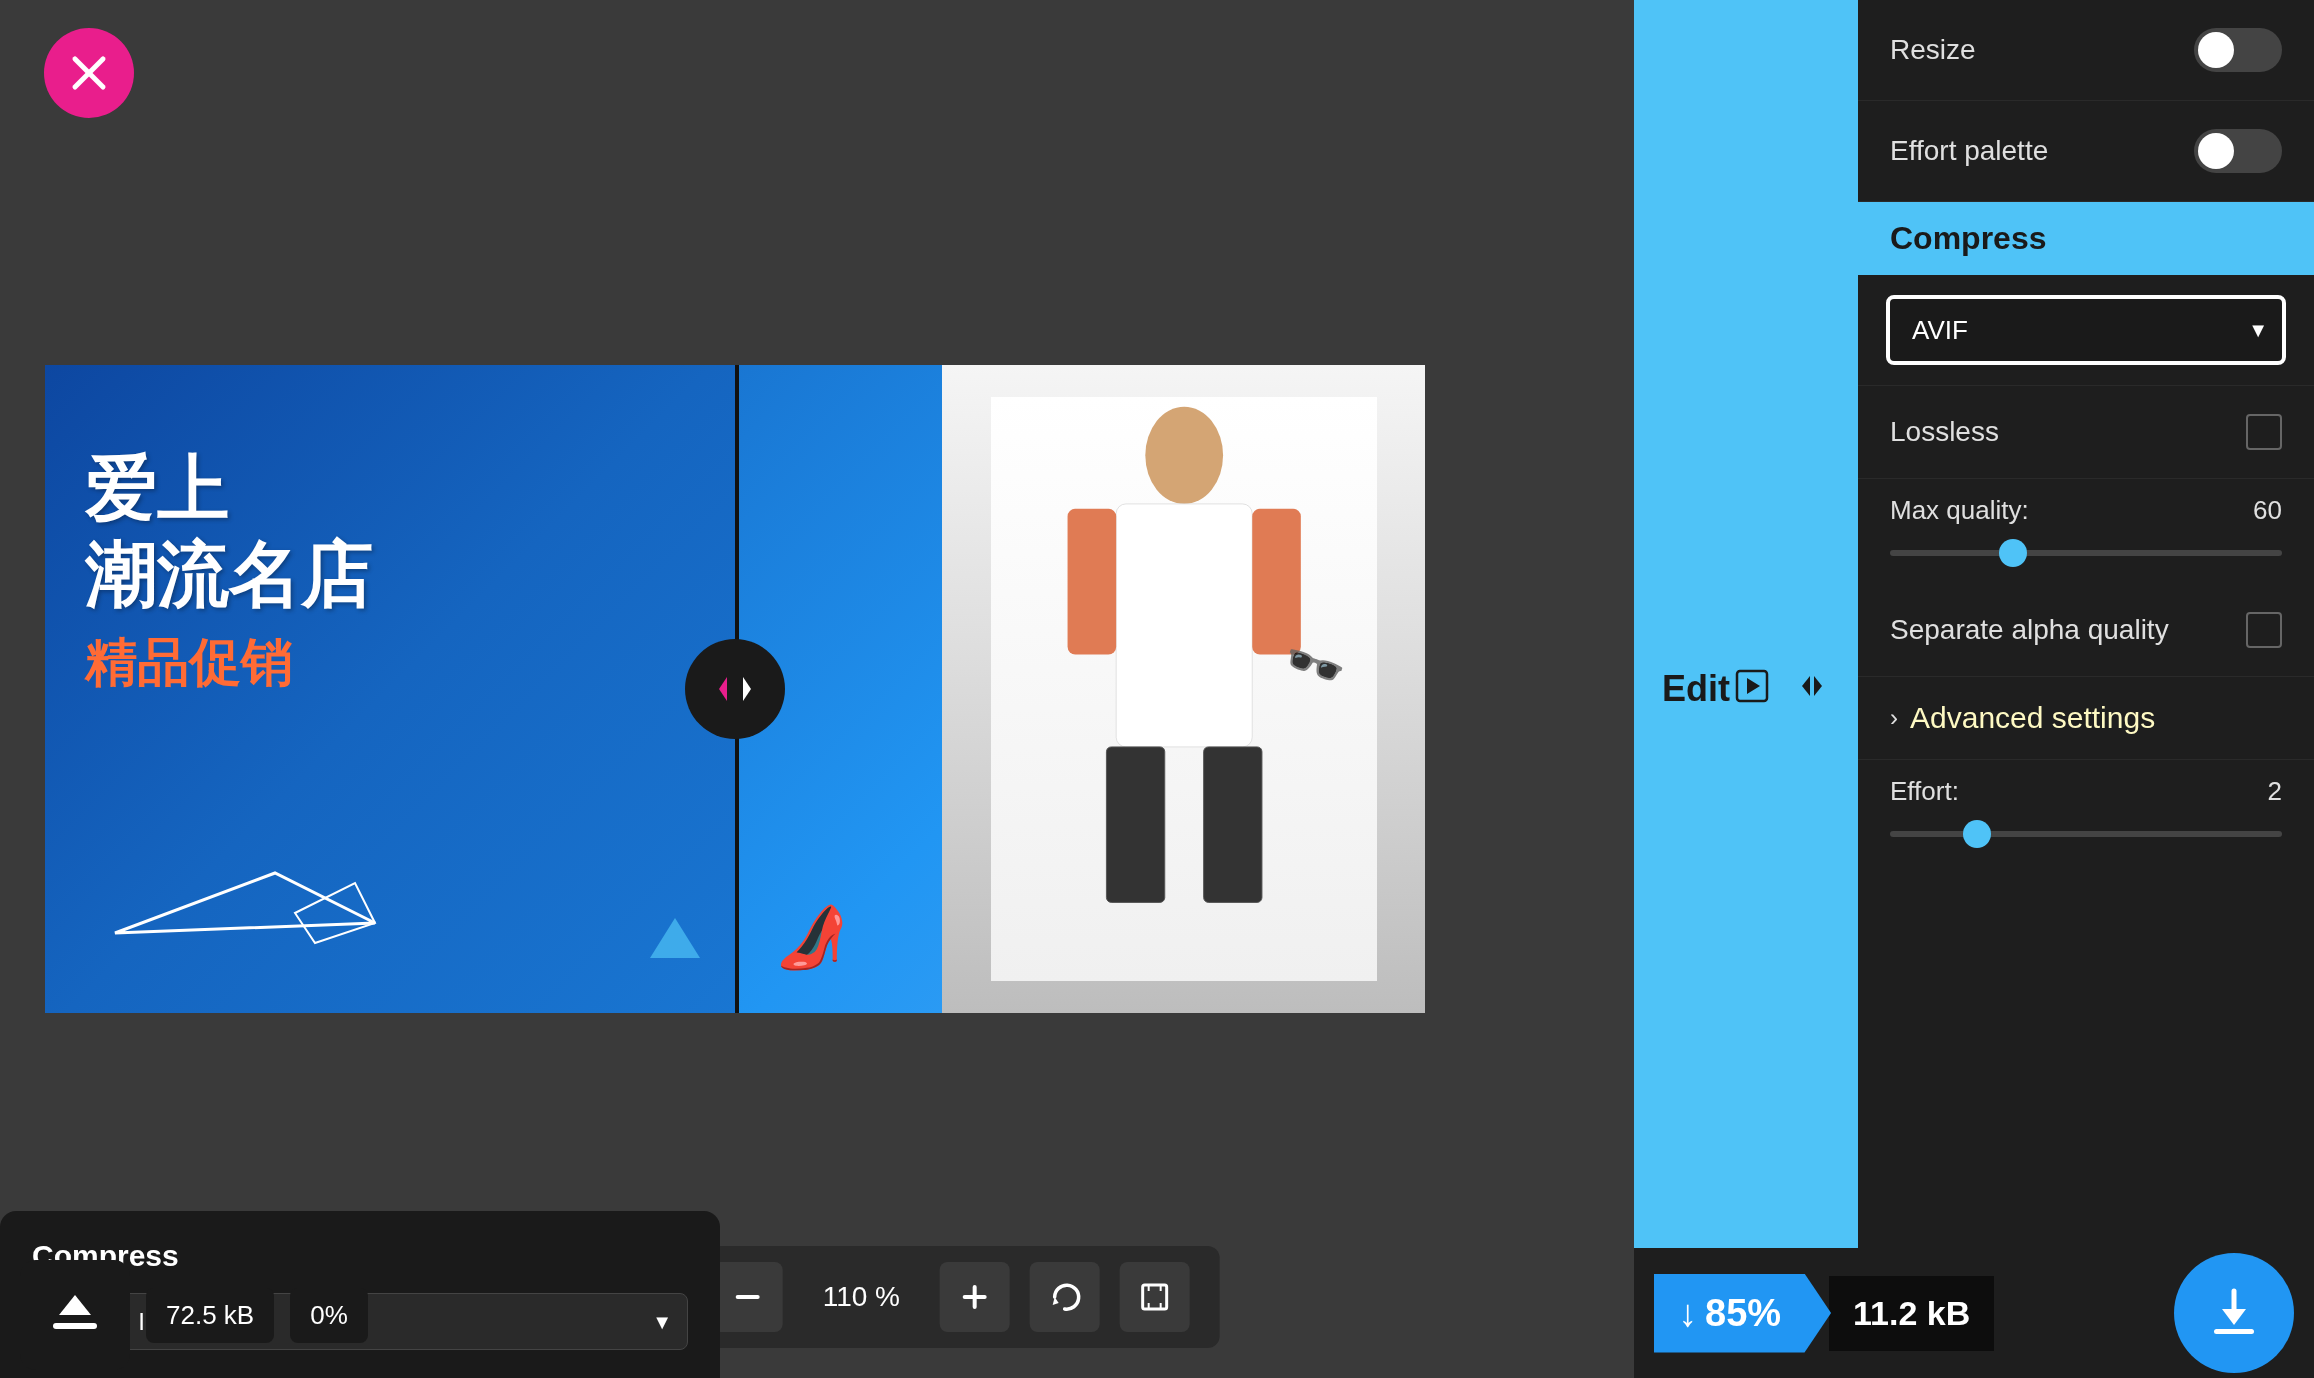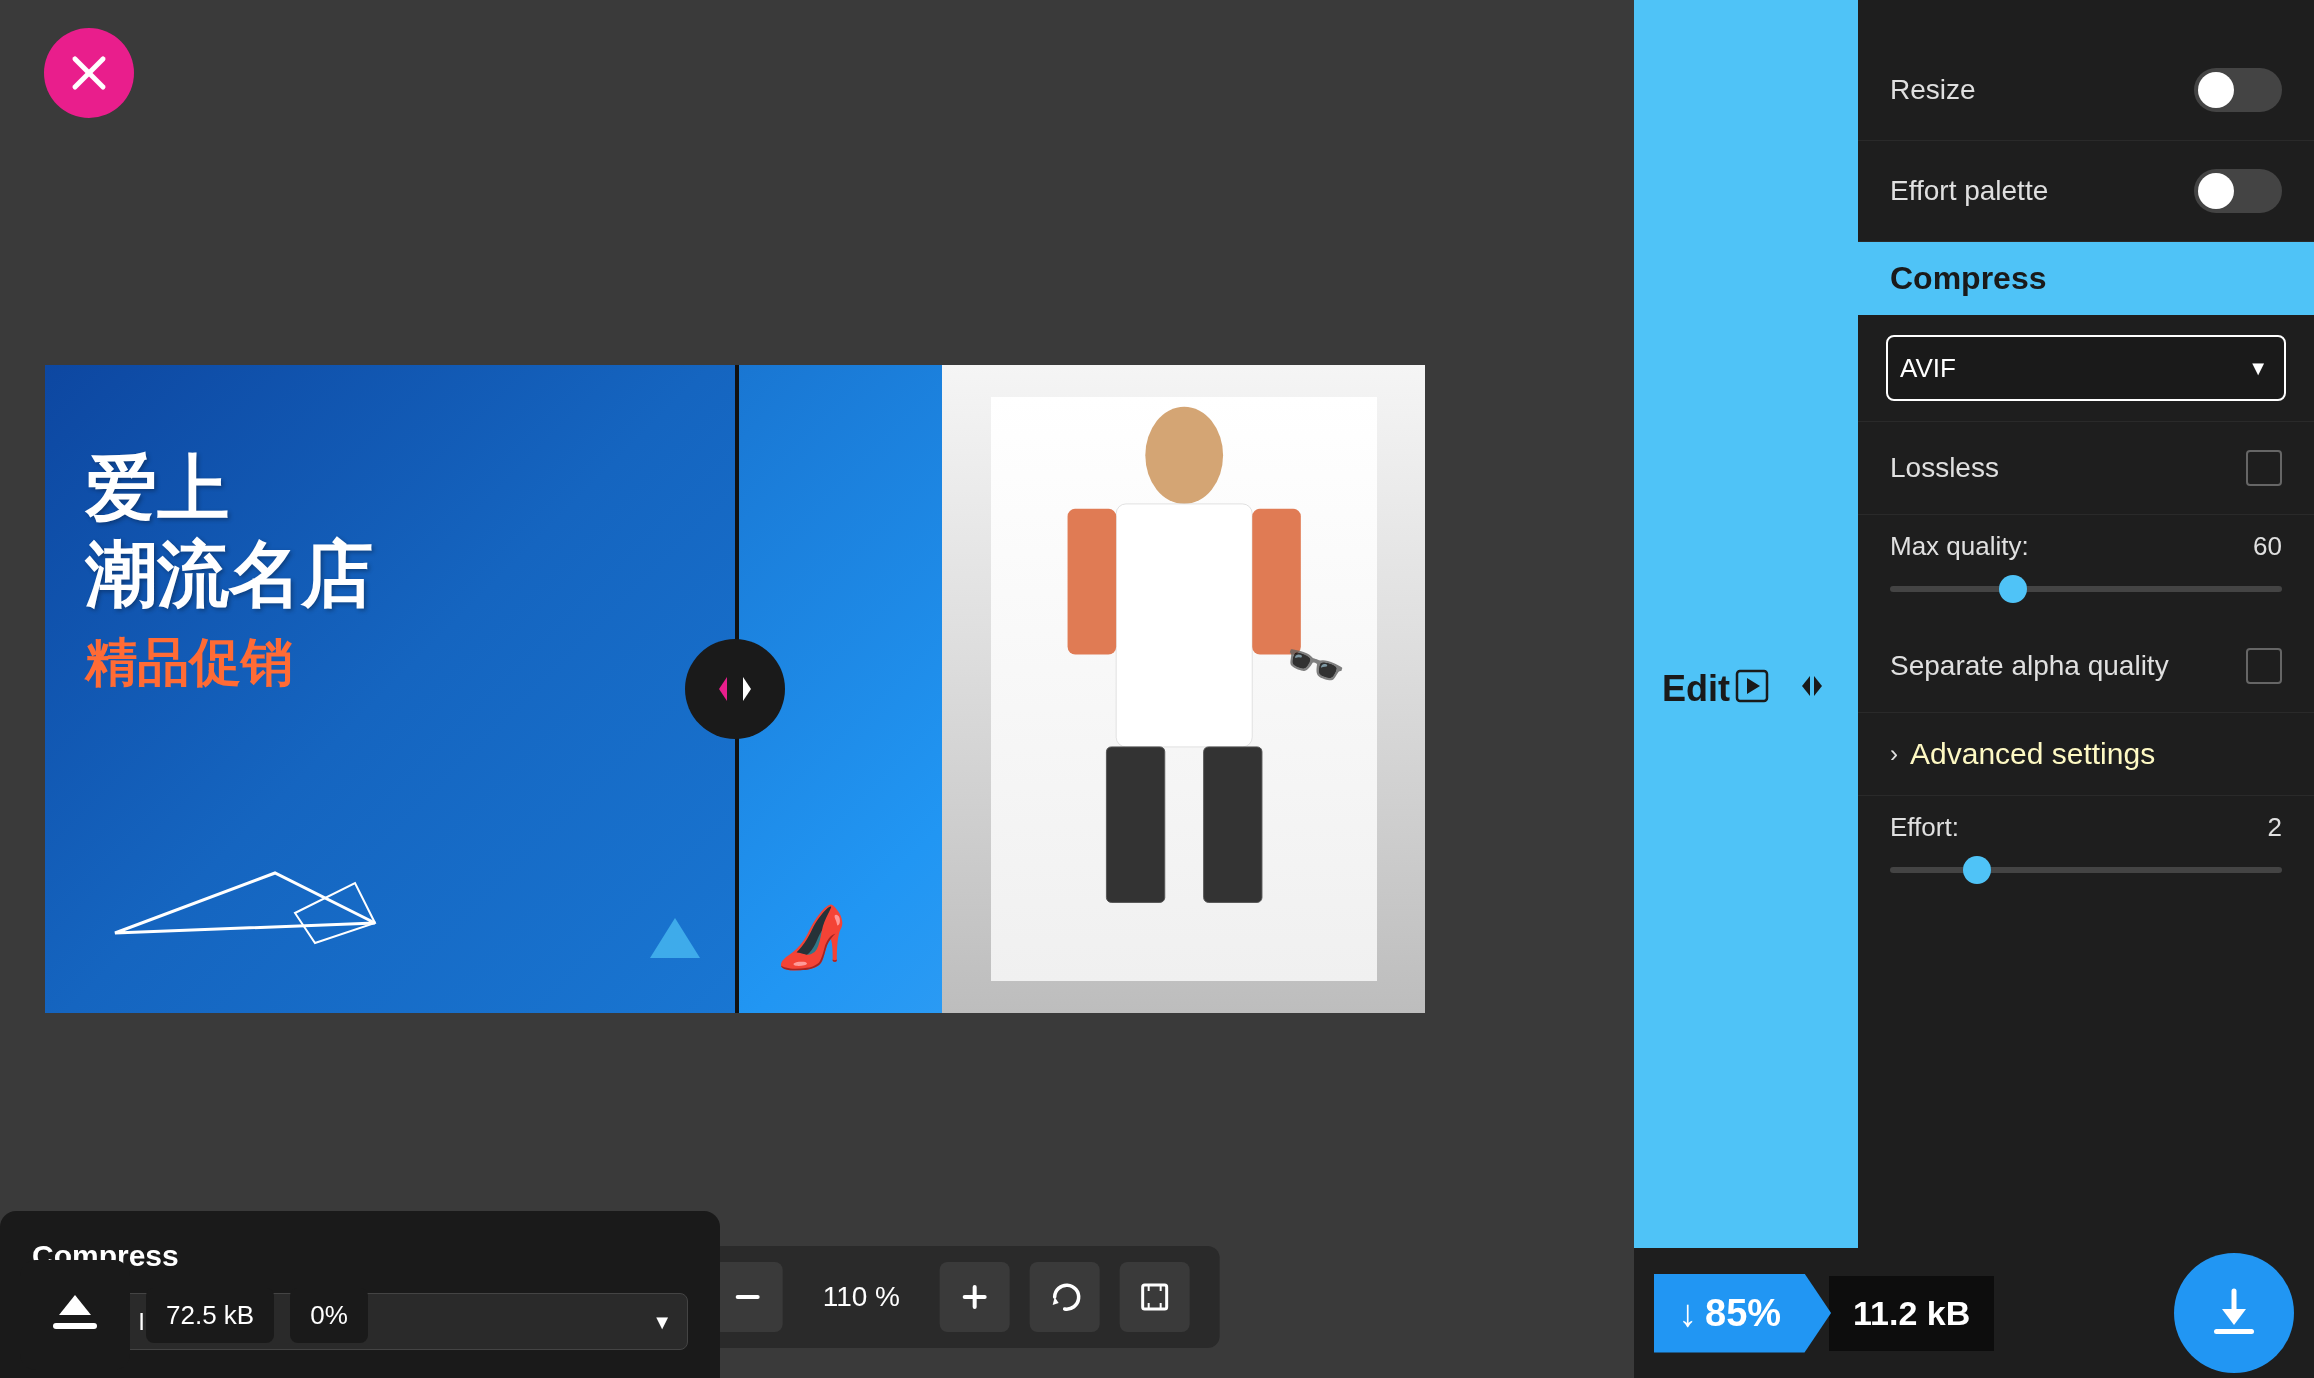--- a/index.html
+++ b/index.html
@@ -250,21 +250,20 @@
       cursor: pointer;
       color: #1a1a1a;
       font-size: 28px;
       padding: 4px;
     }
 
     .panel-content {
       padding: 0;
       flex: 1;
       overflow-y: auto;
-      margin-top: 40px;
     }
 
     .setting-row {
       display: flex;
       align-items: center;
       justify-content: space-between;
       padding: 28px 32px;
       border-bottom: 1px solid #2a2a2a;
     }
 
@@ -310,24 +309,24 @@
 
     
     .format-select-wrapper {
       padding: 20px 28px;
       border-bottom: 1px solid #2a2a2a;
     }
 
     .format-select {
       width: 100%;
       background: #1a1a1a;
-      border: 2px solid #ffffff;
+      border: 4px solid #ffffff;
       color: white;
       font-size: 26px;
-      padding: 16px 12px;
+      padding: 16px 22px;
       border-radius: 8px;
       cursor: pointer;
       appearance: none;
       -webkit-appearance: none;
       position: relative;
     }
 
     .format-select-container {
       position: relative;
     }

